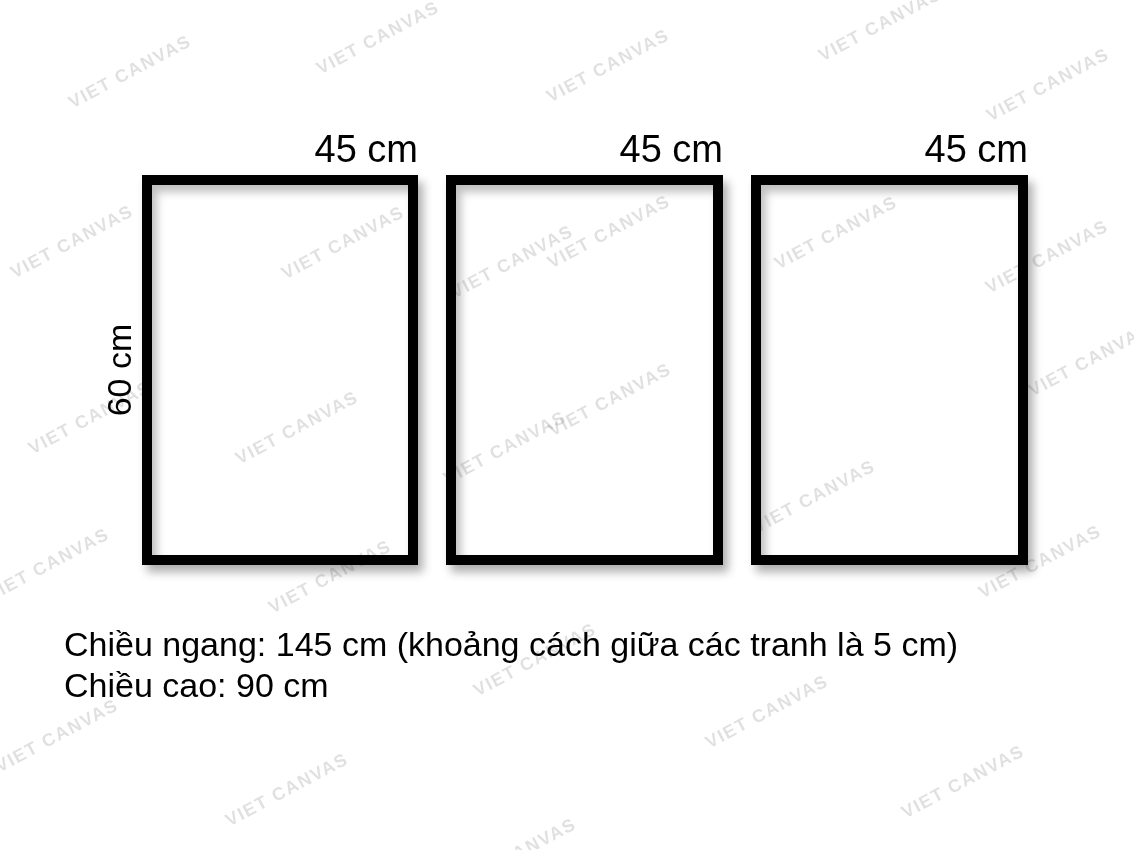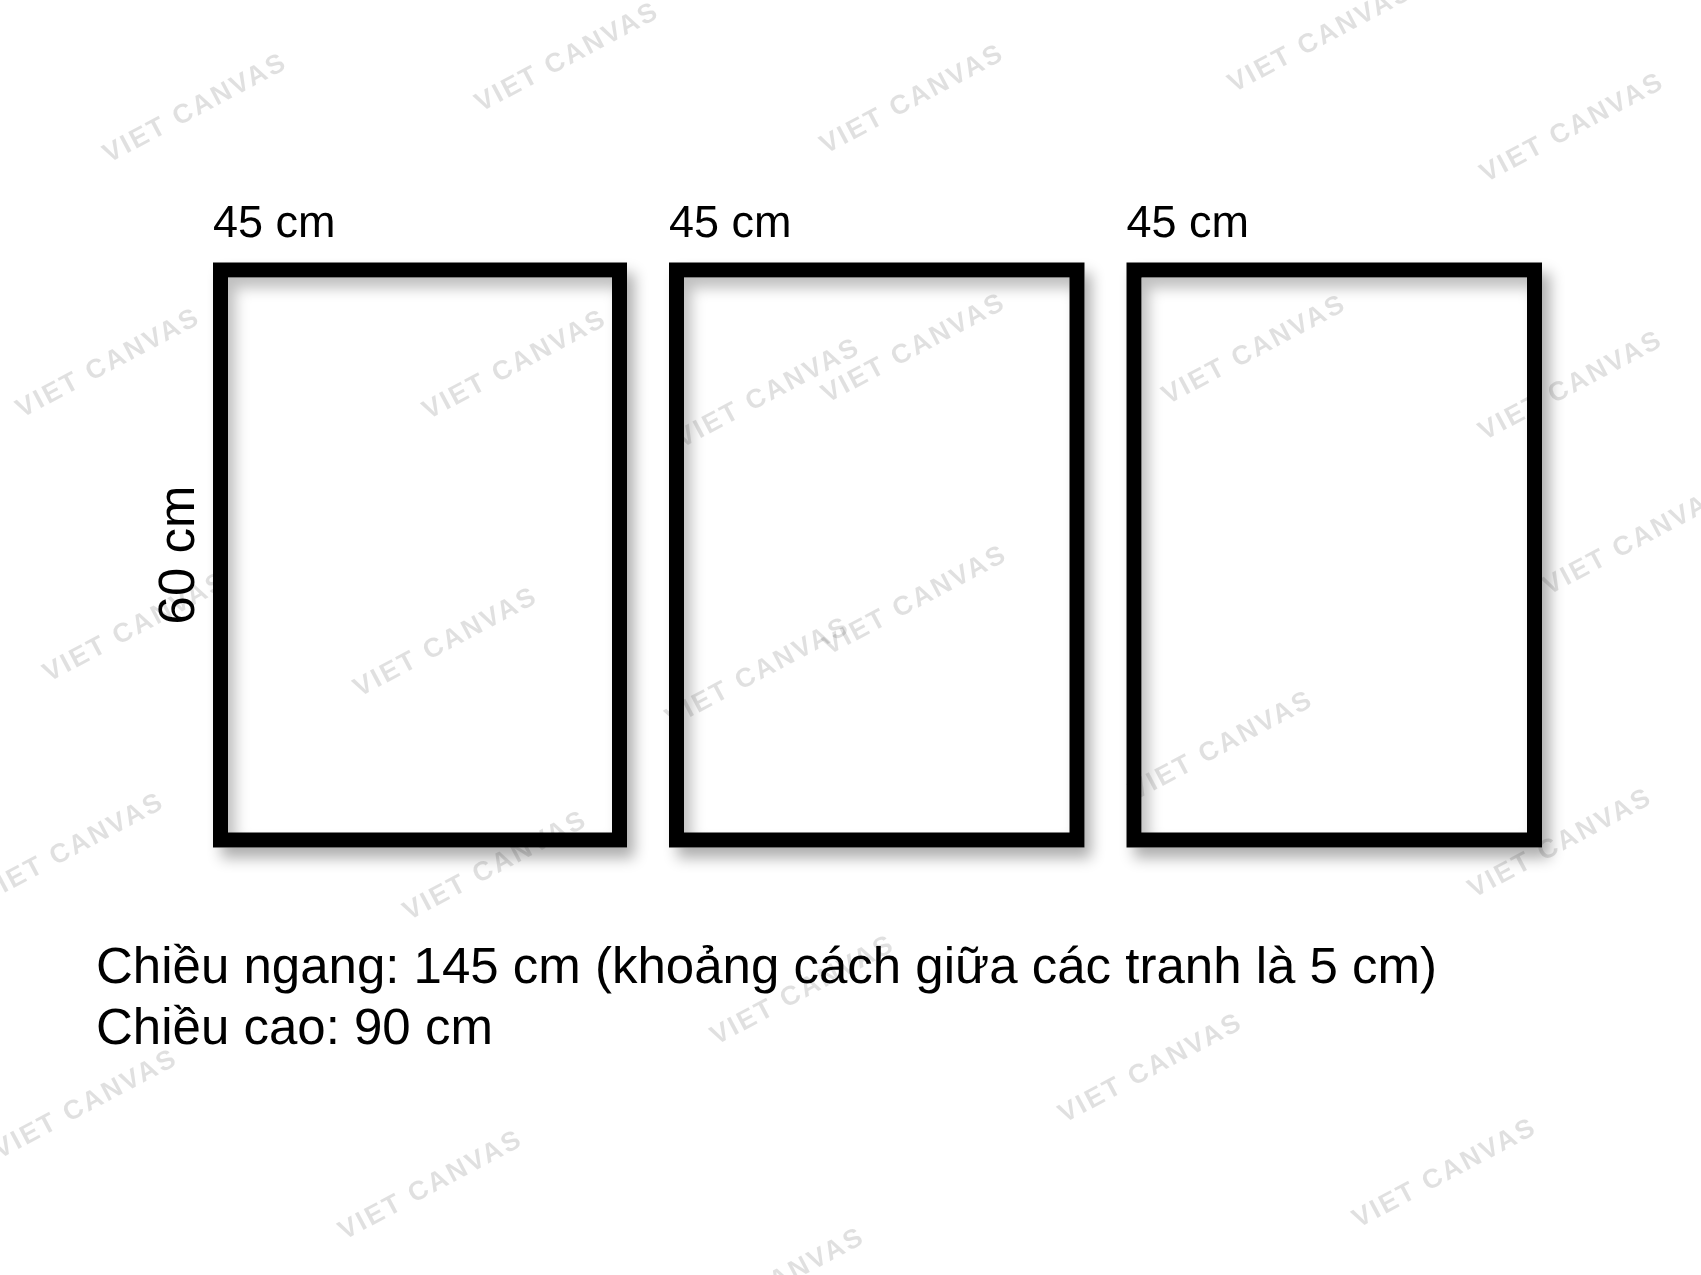--- a/index.html
+++ b/index.html
@@ -37,22 +37,22 @@
     display: flex;
     gap: 28px;
     z-index: 1;
   }
   .frame-unit { position: relative; }
   .width-label {
     position: absolute;
     top: -46px;
     left: 0;
     right: 0;
-    text-align: left;
-    font-size: 30px;
+    text-align: right;
+    font-size: 38px;
     line-height: 40px;
     white-space: nowrap;
   }
   .frame {
     height: 390px;
     background: #ffffff;
     border: 10px solid #000000;
     box-sizing: border-box;
     box-shadow: 5px 7px 9px rgba(0, 0, 0, 0.32),
                 inset 5px 7px 9px rgba(0, 0, 0, 0.25);

